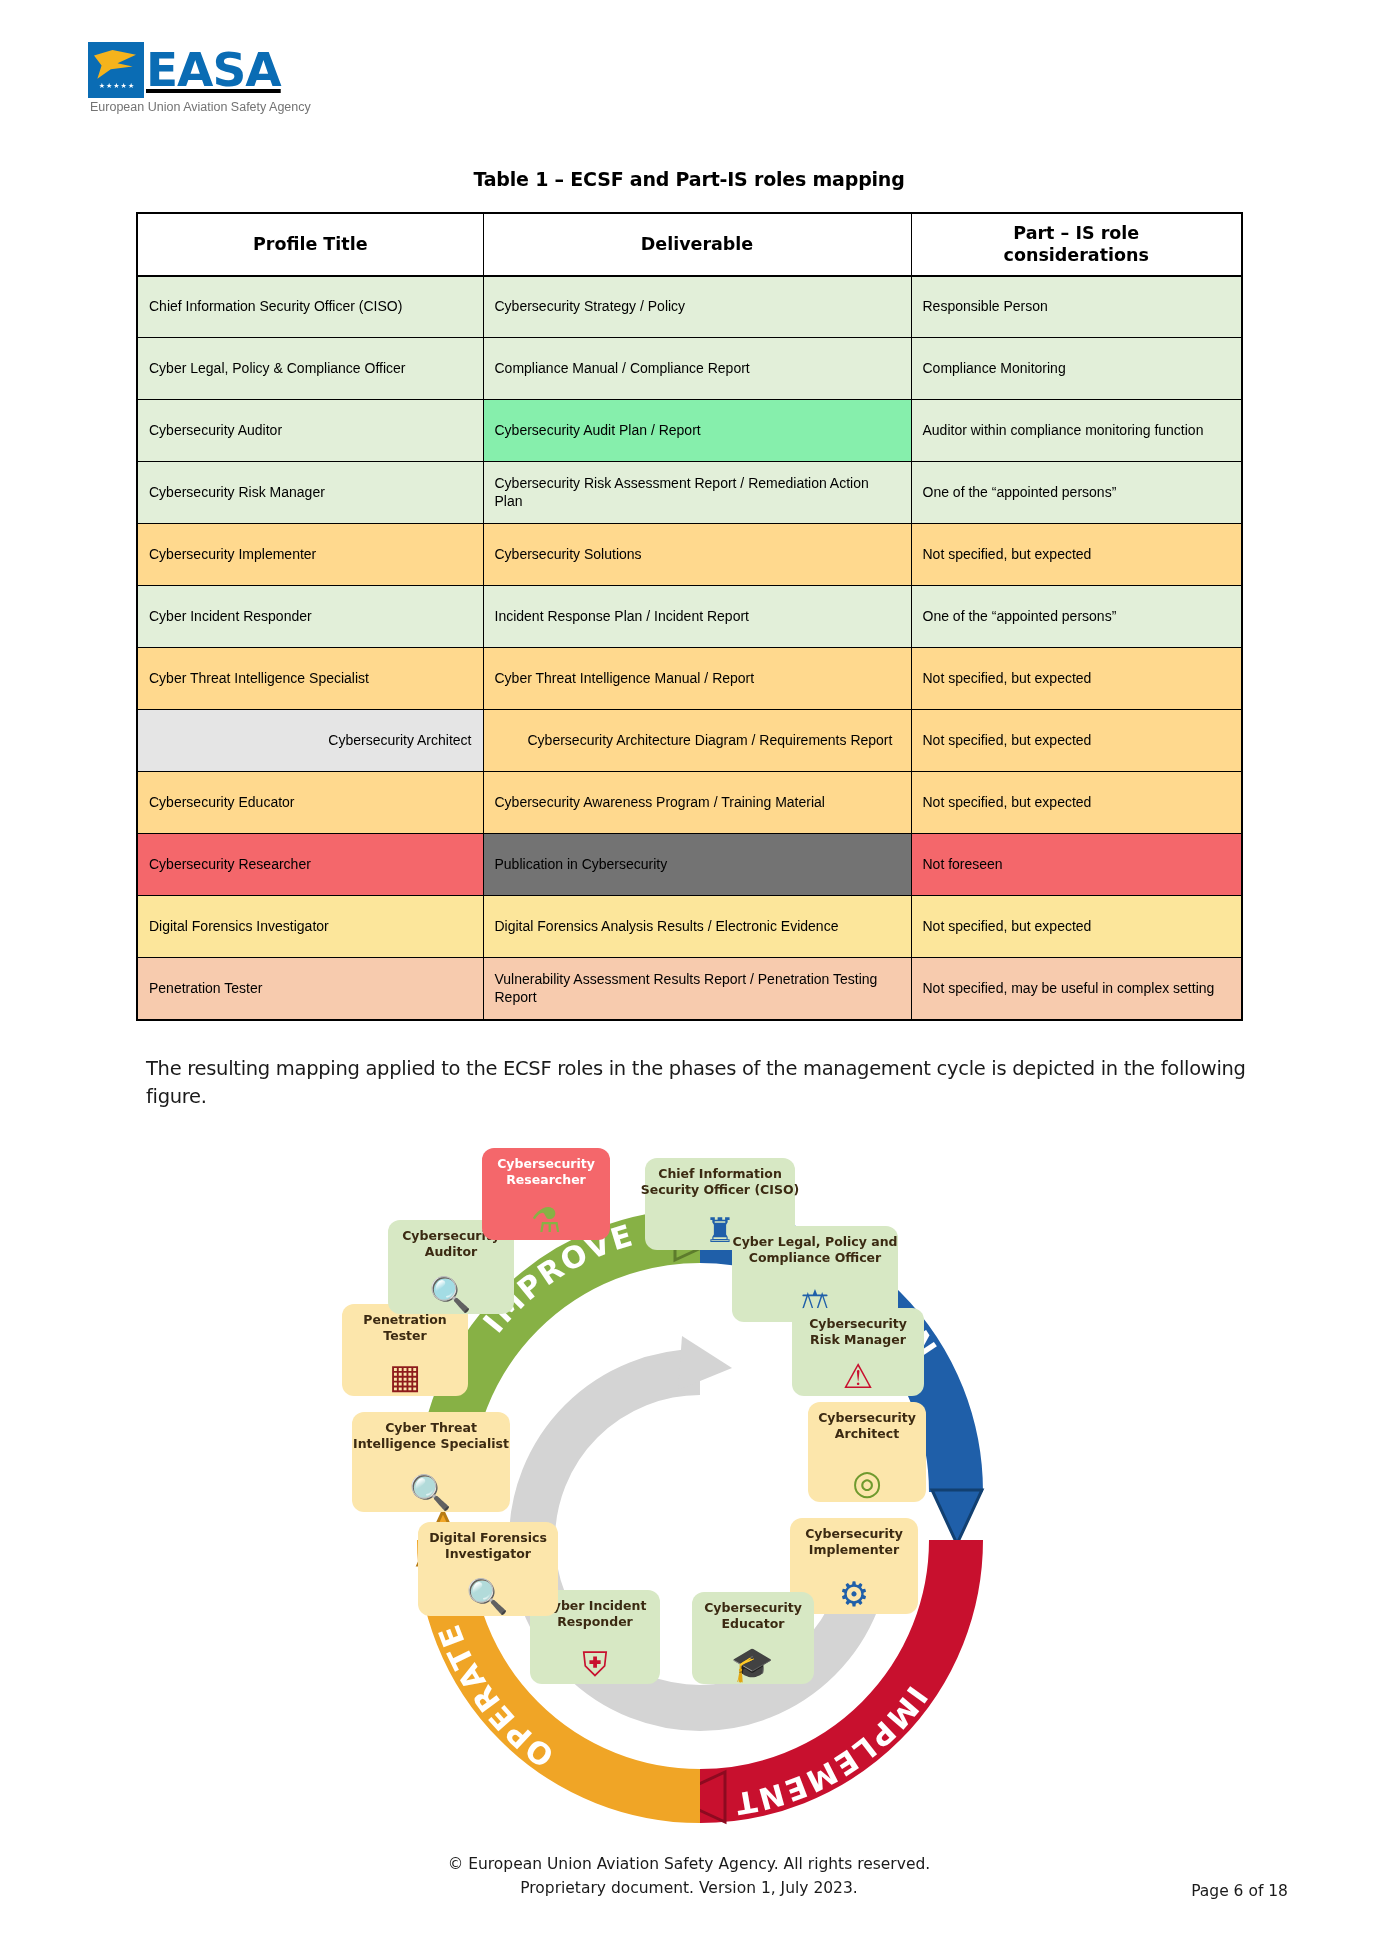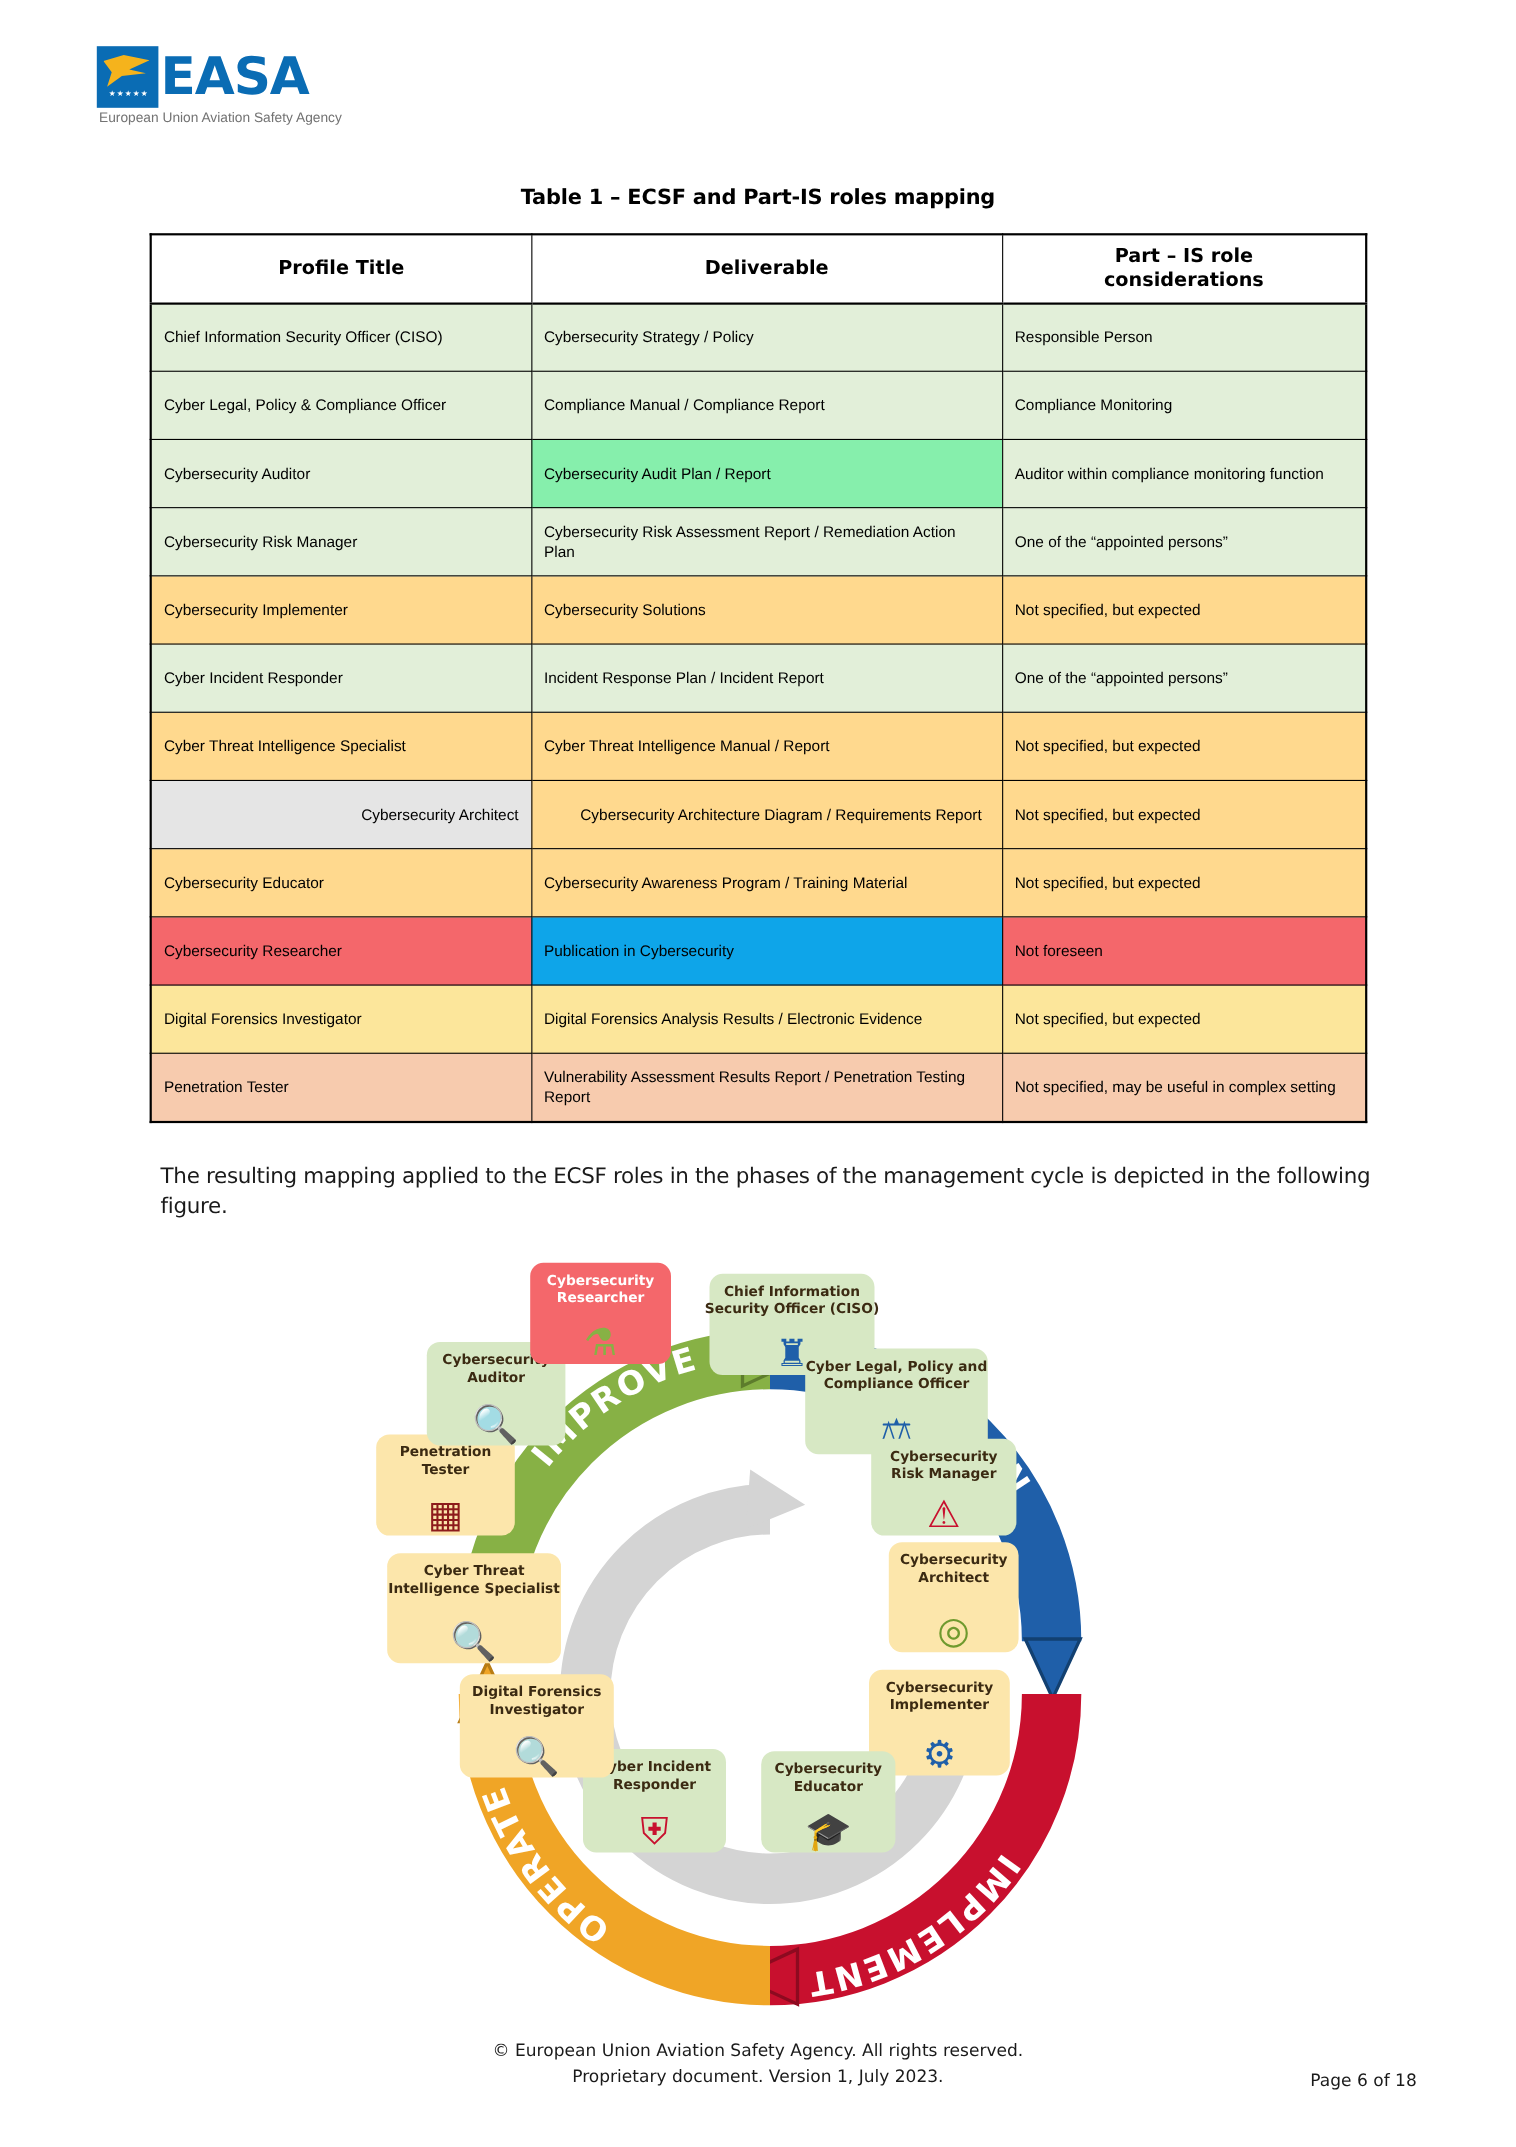--- a/index.html
+++ b/index.html
@@ -16,21 +16,21 @@
   
   .page { position: relative; width: 1378px; height: 1952px; }
 
   .logo-block {
     position: absolute;
     left: 88px;
     top: 42px;
     width: 230px;
     height: 80px;
   }
-  .logo-row { display: flex; align-items: center; }
+  .logo-row { display: flex; align-items: center; text-decoration: underline; }
   .logo-mark {
     width: 56px; height: 56px;
     background: #0a6cb4;
     position: relative;
     flex: 0 0 auto;
   }
   .logo-bird {
     position: absolute;
     left: 6px; top: 8px;
     width: 42px; height: 30px;
@@ -229,21 +229,21 @@
           <td style="background: rgb(255, 217, 142); padding-left: 44px;">Cybersecurity Architecture Diagram / Requirements Report</td>
           <td style="background: rgb(255, 217, 142);">Not specified, but expected</td>
         </tr>
         <tr>
           <td style="background: rgb(255, 217, 142);">Cybersecurity Educator</td>
           <td style="background: rgb(255, 217, 142);">Cybersecurity Awareness Program / Training Material</td>
           <td style="background: rgb(255, 217, 142);">Not specified, but expected</td>
         </tr>
         <tr>
           <td style="background: rgb(244, 103, 107);">Cybersecurity Researcher</td>
-          <td style="background: #0ea5e9;">Publication in Cybersecurity</td>
+          <td style="background: #737373;">Publication in Cybersecurity</td>
           <td style="background: rgb(244, 103, 107);">Not foreseen</td>
         </tr>
         <tr>
           <td style="background: rgb(252, 230, 155);">Digital Forensics Investigator</td>
           <td style="background: rgb(252, 230, 155);">Digital Forensics Analysis Results / Electronic Evidence</td>
           <td style="background: rgb(252, 230, 155);">Not specified, but expected</td>
         </tr>
         <tr>
           <td style="background: rgb(247, 203, 174);">Penetration Tester</td>
           <td style="background: rgb(247, 203, 174);">Vulnerability Assessment Results Report / Penetration Testing Report</td>

